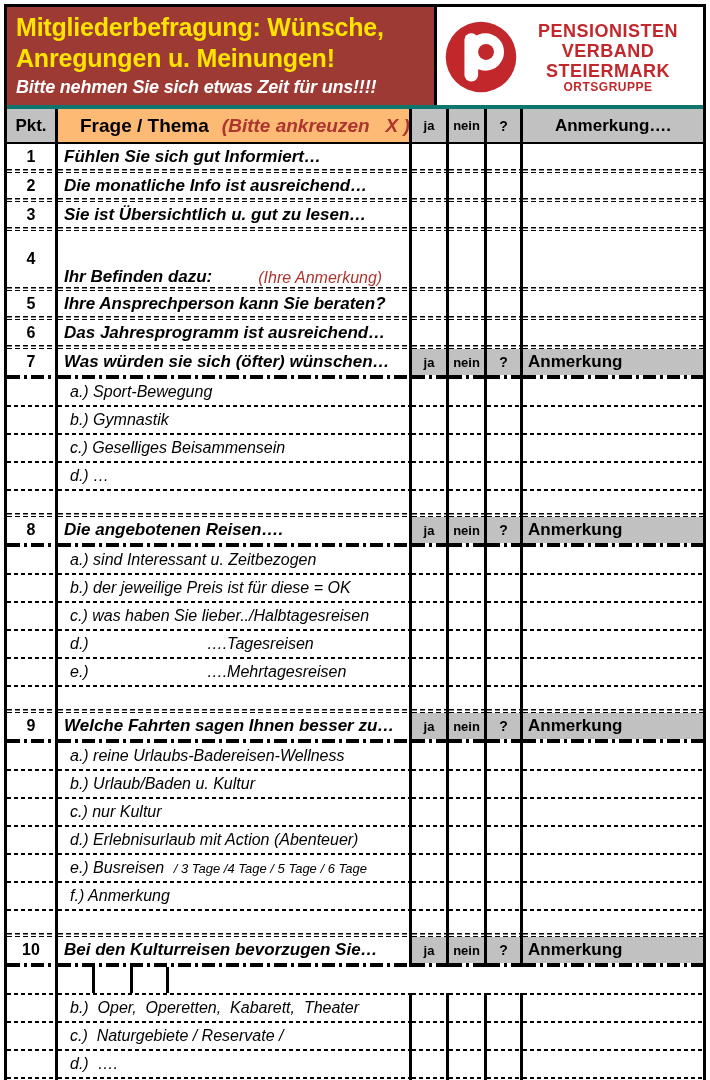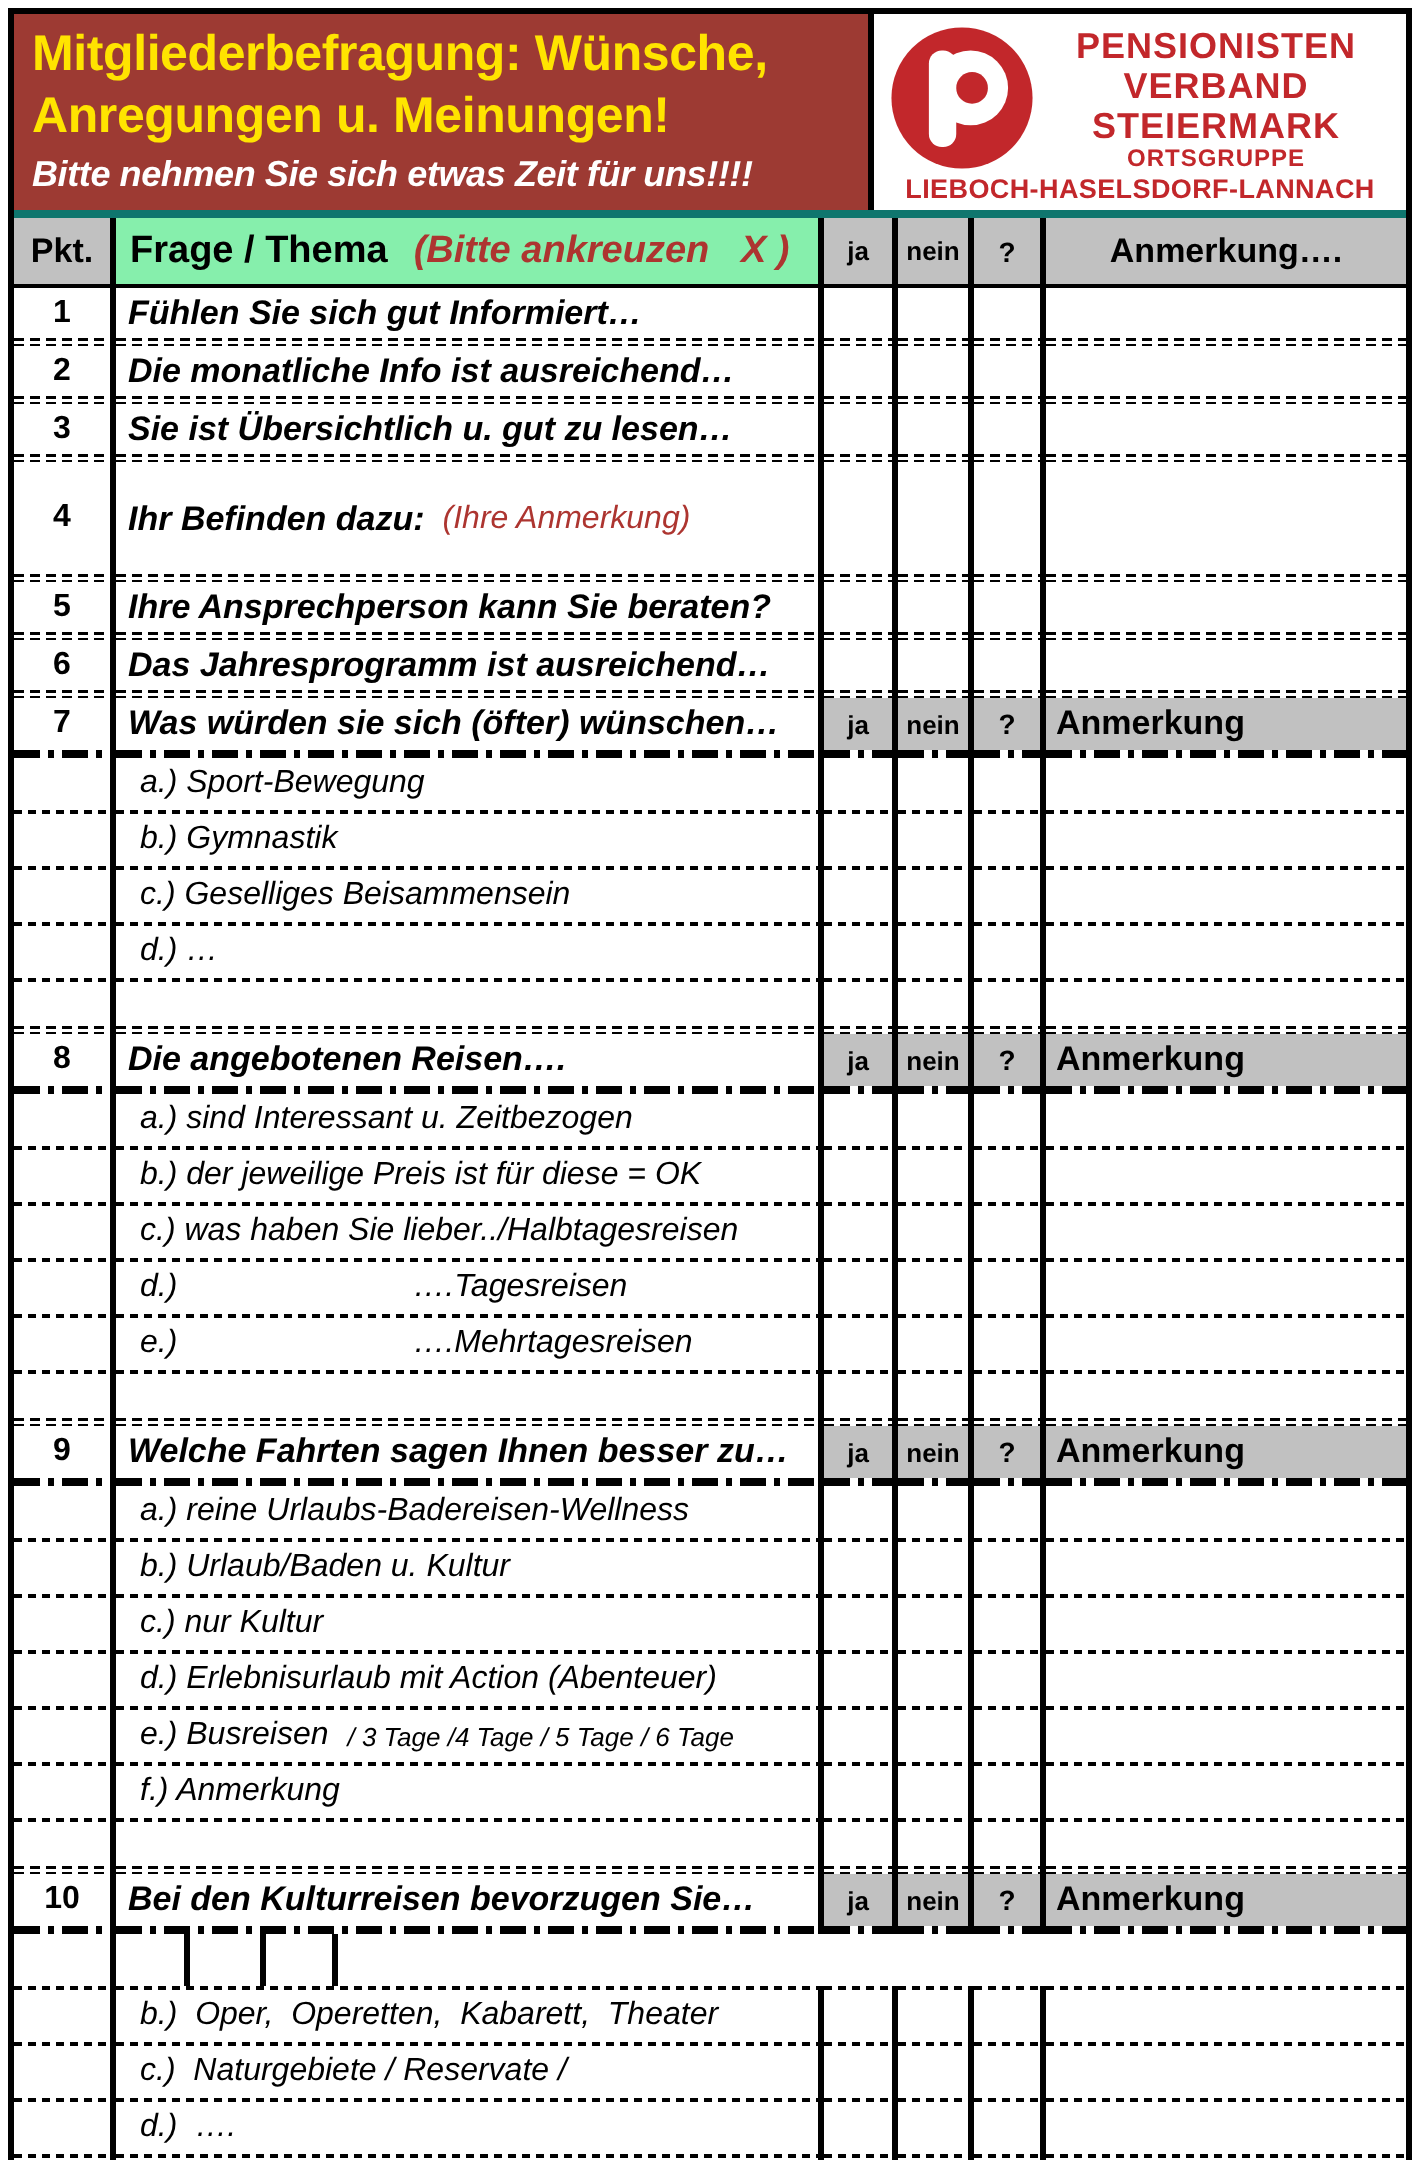--- a/index.html
+++ b/index.html
@@ -30,37 +30,37 @@
         overflow:hidden;min-width:0;}
   .c0{width:51px;justify-content:center;}
   .c1{flex:1;}
   .c2{width:37px;justify-content:center;}
   .c3{width:38px;justify-content:center;}
   .c4{width:36px;justify-content:center;}
   .c5{width:180px;border-right:none;}
 
   #thead{height:33px;border-bottom:2px solid #000;}
   #thead .cell{background:var(--cell-gray,#c1c1c1);}
-  #thead .c1{background:#86efac;padding-left:7px;}
+  #thead .c1{background:#fdba74;padding-left:22px;}
   .th-pkt{font-size:17px;font-weight:bold;}
   .th-frage{font-size:19px;font-weight:bold;white-space:pre;}
   .th-hint{font-size:19px;font-weight:bold;font-style:italic;color:var(--note-red,#ad3530);
            margin-left:13px;white-space:pre;}
   .th-small{font-size:13px;font-weight:bold;}
   .th-q{font-size:14px;font-weight:bold;}
   .th-anm{font-size:17px;font-weight:bold;justify-content:center;}
 
   
   .h-q{height:25px;}
   .h-tall{height:56px;}
   .h-sec{height:26px;}
   .h-sub{height:26px;}
   .h-spacer{height:22px;}
   .tail{height:40px;}
-  .h-tall .c1{align-items:center;padding-top:2px;}
+  .h-tall .c1{align-items:flex-end;padding-top:2px;gap:37px;}
 
   .num{font-size:16px;font-weight:bold;}
   .qtext{padding-left:6px;font-size:17px;font-weight:bold;font-style:italic;white-space:pre;}
   .qnote{font-weight:normal;font-size:16px;color:var(--note-red,#ad3530);margin-left:9px;}
   .subtext{padding-left:12px;font-size:16px;font-style:italic;white-space:pre;}
   .ind{margin-left:118px;}
   .small{font-size:13px;margin-left:5px;}
   .gray{background:var(--cell-gray,#c1c1c1);}
   .slab{font-size:13px;font-weight:bold;}
   .slab-q{font-size:14px;font-weight:bold;}
@@ -100,21 +100,20 @@
           <rect x="27" y="17" width="19" height="67" rx="9" fill="#ffffff"></rect>
           <circle cx="57" cy="43" r="11" fill="#c2272b"></circle>
         </svg>
         <div id="org-lines">
           <div class="org-big">PENSIONISTEN</div>
           <div class="org-big">VERBAND</div>
           <div class="org-big">STEIERMARK</div>
           <div class="org-small">ORTSGRUPPE</div>
         </div>
       </div>
-      <div class="org-bottom">LIEBOCH-HASELSDORF-LANNACH</div>
     </div>
   </div>
 
   <div id="thead" class="trow">
     <div class="cell c0 th-pkt">Pkt.</div>
     <div class="cell c1">
       <span class="th-frage">Frage / Thema</span>
       <span class="th-hint">(Bitte ankreuzen   X )</span>
     </div>
     <div class="cell c2 th-small">ja</div>

